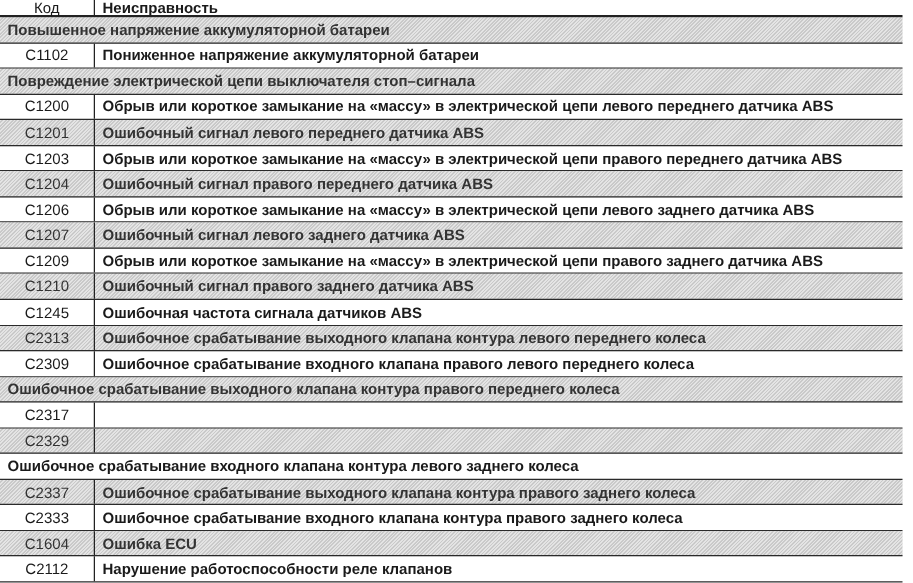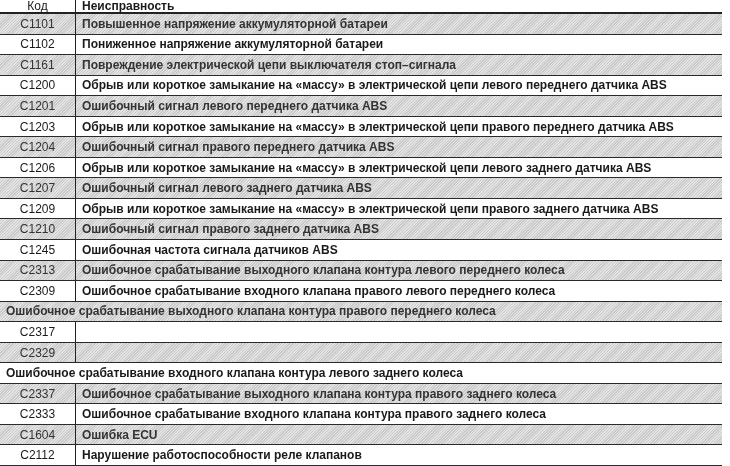--- a/index.html
+++ b/index.html
@@ -41,29 +41,27 @@
 </head>
 <body>
 
 <div class="table">
   <div class="hdr">
     <div class="cell-code">Код</div>
     <div class="cell-desc">Неисправность</div>
   </div>
   <div id="rows">
       <div class="row shaded">
-        <div class="cell-code">C1101</div>
         <div class="cell-desc">Повышенное напряжение аккумуляторной батареи</div>
       </div>
       <div class="row">
         <div class="cell-code">C1102</div>
         <div class="cell-desc">Пониженное напряжение аккумуляторной батареи</div>
       </div>
       <div class="row shaded">
-        <div class="cell-code">C1161</div>
         <div class="cell-desc">Повреждение электрической цепи выключателя стоп–сигнала</div>
       </div>
       <div class="row">
         <div class="cell-code">C1200</div>
         <div class="cell-desc">Обрыв или короткое замыкание на «массу» в электрической цепи левого переднего датчика ABS</div>
       </div>
       <div class="row shaded">
         <div class="cell-code">C1201</div>
         <div class="cell-desc">Ошибочный сигнал левого переднего датчика ABS</div>
       </div>

